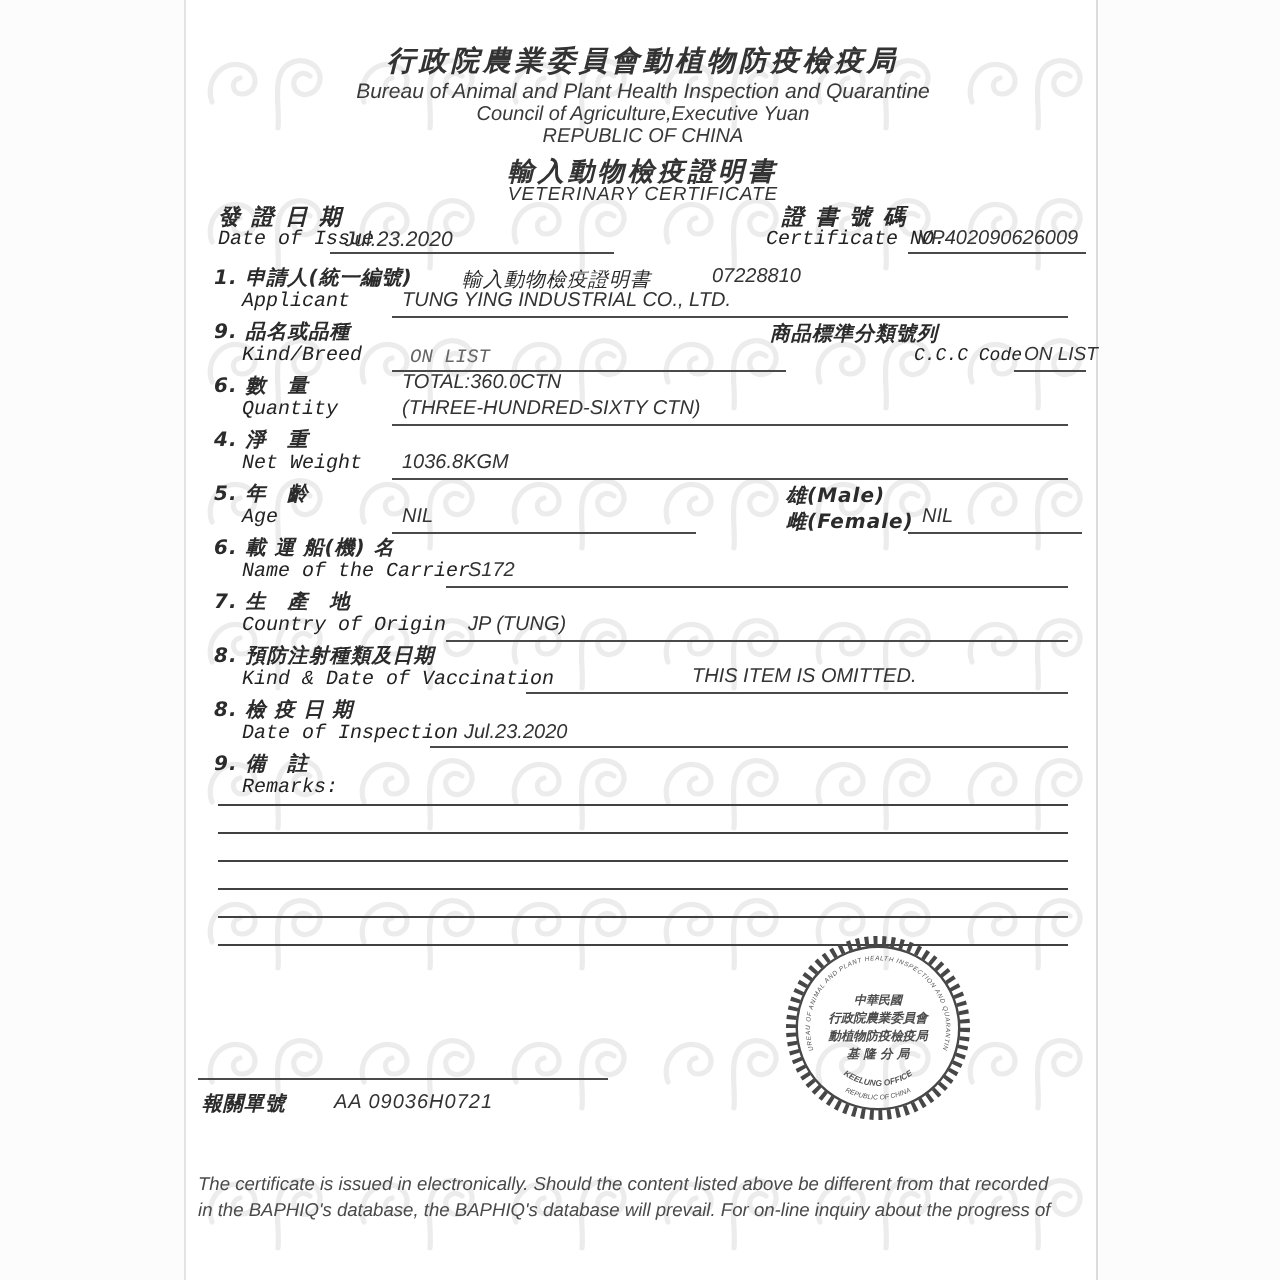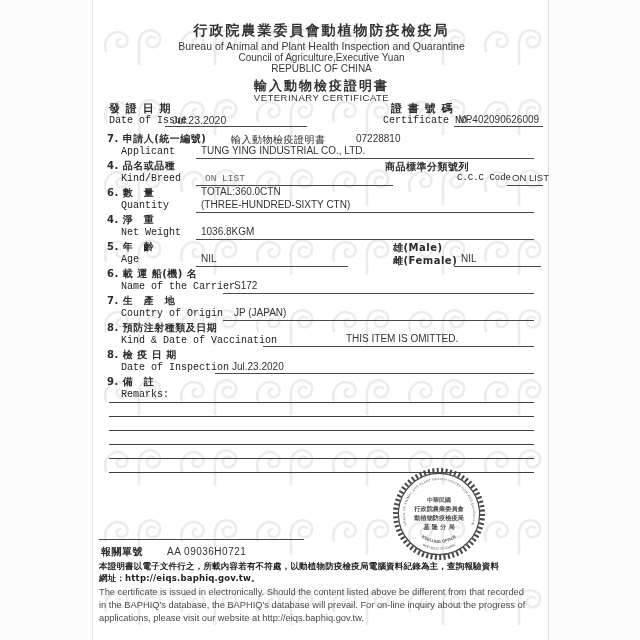--- a/index.html
+++ b/index.html
@@ -1,18 +1,18 @@
 <!DOCTYPE html>
 <html><head>
 <meta charset="utf-8">
 <style>
   * { margin:0; padding:0; box-sizing:border-box; }
   html,body { width:640px; height:640px; overflow:hidden; background:#fcfcfc;
               font-family:"Liberation Sans", sans-serif; }
-  #canvas { position:relative; width:640px; height:508px; }
+  #canvas { position:relative; width:640px; height:508px;font-style:italic; }
   #paper { position:absolute; left:92px; top:0; width:457px; height:640px;
            background:#ffffff; border-left:1px solid #e3e3e3; border-right:1px solid #dcdcdc; }
   #wm-svg { position:absolute; left:0; top:0; z-index:1; }
   #content { position:absolute; left:0; top:0; width:457px; height:640px; z-index:2; }
   .abs { position:absolute; white-space:nowrap; }
   .ctr { left:0; right:0; text-align:center; }
   .zh  { font-weight:700; color:#2b2b2b; font-size:11px; letter-spacing:1px;
          font-family:"DejaVu Sans", sans-serif; }
   .zh-sm { font-weight:700; color:#2b2b2b; font-size:10px; letter-spacing:0.5px;
          font-family:"DejaVu Sans", sans-serif; }
@@ -112,28 +112,28 @@
 
       <div class="abs zh" style="left:16px;top:101px">發 證 日 期</div>
       <div class="abs enl" style="left:16px;top:115px">Date of Issue</div>
       <div class="uline" style="left:72px;top:126px;width:142px"></div>
       <div class="abs val" style="left:79px;top:114px;font-size:10.5px">Jul.23.2020</div>
       <div class="abs zh" style="left:298px;top:101px">證 書 號 碼</div>
       <div class="abs enl" style="left:290px;top:115px">Certificate NO.</div>
       <div class="uline" style="left:361px;top:126px;width:89px"></div>
       <div class="abs val" style="left:366px;top:114px">VP402090626009</div>
 
-      <div class="abs zh-sm" style="left:14px;top:132px">7. 申請人(統一編號)</div>
+      <div class="abs zh-sm" style="left:14px;top:132px">1. 申請人(統一編號)</div>
       <div class="abs zh-sm" style="left:138px;top:133px;font-weight:400">輸入動物檢疫證明書</div>
       <div class="abs val" style="left:263px;top:133px">07228810</div>
       <div class="abs enl" style="left:28px;top:146px">Applicant</div>
       <div class="uline" style="left:103px;top:158px;width:338px"></div>
       <div class="abs val" style="left:108px;top:145px">TUNG YING INDUSTRIAL CO., LTD.</div>
 
-      <div class="abs zh-sm" style="left:14px;top:159px">4. 品名或品種</div>
+      <div class="abs zh-sm" style="left:14px;top:159px">9. 品名或品種</div>
       <div class="abs zh-sm" style="left:292px;top:160px">商品標準分類號列</div>
       <div class="abs enl" style="left:28px;top:173px">Kind/Breed</div>
       <div class="abs valm" style="left:112px;top:173px">ON LIST</div>
       <div class="uline" style="left:103px;top:185px;width:197px"></div>
       <div class="abs enl" style="left:364px;top:173px;font-size:9px">C.C.C Code</div>
       <div class="abs val" style="left:419px;top:172px;font-size:9.5px">ON LIST</div>
       <div class="uline" style="left:414px;top:185px;width:36px"></div>
 
       <div class="abs zh-sm" style="left:14px;top:186px">6. 數　量</div>
       <div class="abs val" style="left:108px;top:186px">TOTAL:360.0CTN</div>
@@ -155,21 +155,21 @@
       <div class="abs val" style="left:368px;top:253px">NIL</div>
       <div class="uline" style="left:361px;top:266px;width:87px"></div>
 
       <div class="abs zh-sm" style="left:14px;top:267px">6. 載 運 船(機) 名</div>
       <div class="abs enl" style="left:28px;top:281px">Name of the Carrier</div>
       <div class="abs val" style="left:141px;top:280px">S172</div>
       <div class="uline" style="left:130px;top:293px;width:311px"></div>
 
       <div class="abs zh-sm" style="left:14px;top:294px">7. 生　產　地</div>
       <div class="abs enl" style="left:28px;top:308px">Country of Origin</div>
-      <div class="abs val" style="left:141px;top:307px">JP (JAPAN)</div>
+      <div class="abs val" style="left:141px;top:307px">JP (TUNG)</div>
       <div class="uline" style="left:130px;top:320px;width:311px"></div>
 
       <div class="abs zh-sm" style="left:14px;top:321px">8. 預防注射種類及日期</div>
       <div class="abs enl" style="left:28px;top:335px">Kind &amp; Date of Vaccination</div>
       <div class="abs val" style="left:253px;top:333px">THIS ITEM IS OMITTED.</div>
       <div class="uline" style="left:170px;top:346px;width:271px"></div>
 
       <div class="abs zh-sm" style="left:14px;top:348px">8. 檢 疫 日 期</div>
       <div class="abs enl" style="left:28px;top:362px">Date of Inspection</div>
       <div class="abs val" style="left:139px;top:361px">Jul.23.2020</div>
@@ -204,21 +204,18 @@
         </text>
         <text class="stamp-arc" font-size="3.4">
           <textPath href="#arc-republic" startOffset="50%" text-anchor="middle">REPUBLIC OF CHINA</textPath>
         </text>
       </svg>
 
       <div class="uline" style="left:6px;top:539px;width:205px"></div>
       <div class="abs zh-sm" style="left:8px;top:545px">報關單號</div>
       <div class="abs val" style="left:74px;top:546px;letter-spacing:0.5px">AA 09036H0721</div>
 
-      <div class="abs fn-zh" style="left:6px;top:561px">本證明書以電子文件行之，所載內容若有不符處，以動植物防疫檢疫局電腦資料紀錄為主，查詢報驗資料</div>
-      <div class="abs fn-zh" style="left:6px;top:573px">網址：http://eiqs.baphiq.gov.tw。</div>
       <div class="abs fn-en" style="left:6px;top:600px">in the BAPHIQ's database, the BAPHIQ's database will prevail. For on-line inquiry about the progress of</div>
       <div class="abs fn-en" style="left:6px;top:587px">The certificate is issued in electronically. Should the content listed above be different from that recorded</div>
-      <div class="abs fn-en" style="left:6px;top:613px">applications, please visit our website at http://eiqs.baphiq.gov.tw.</div>
 
     </div>
   </div>
 </div>
 
 </body></html>

